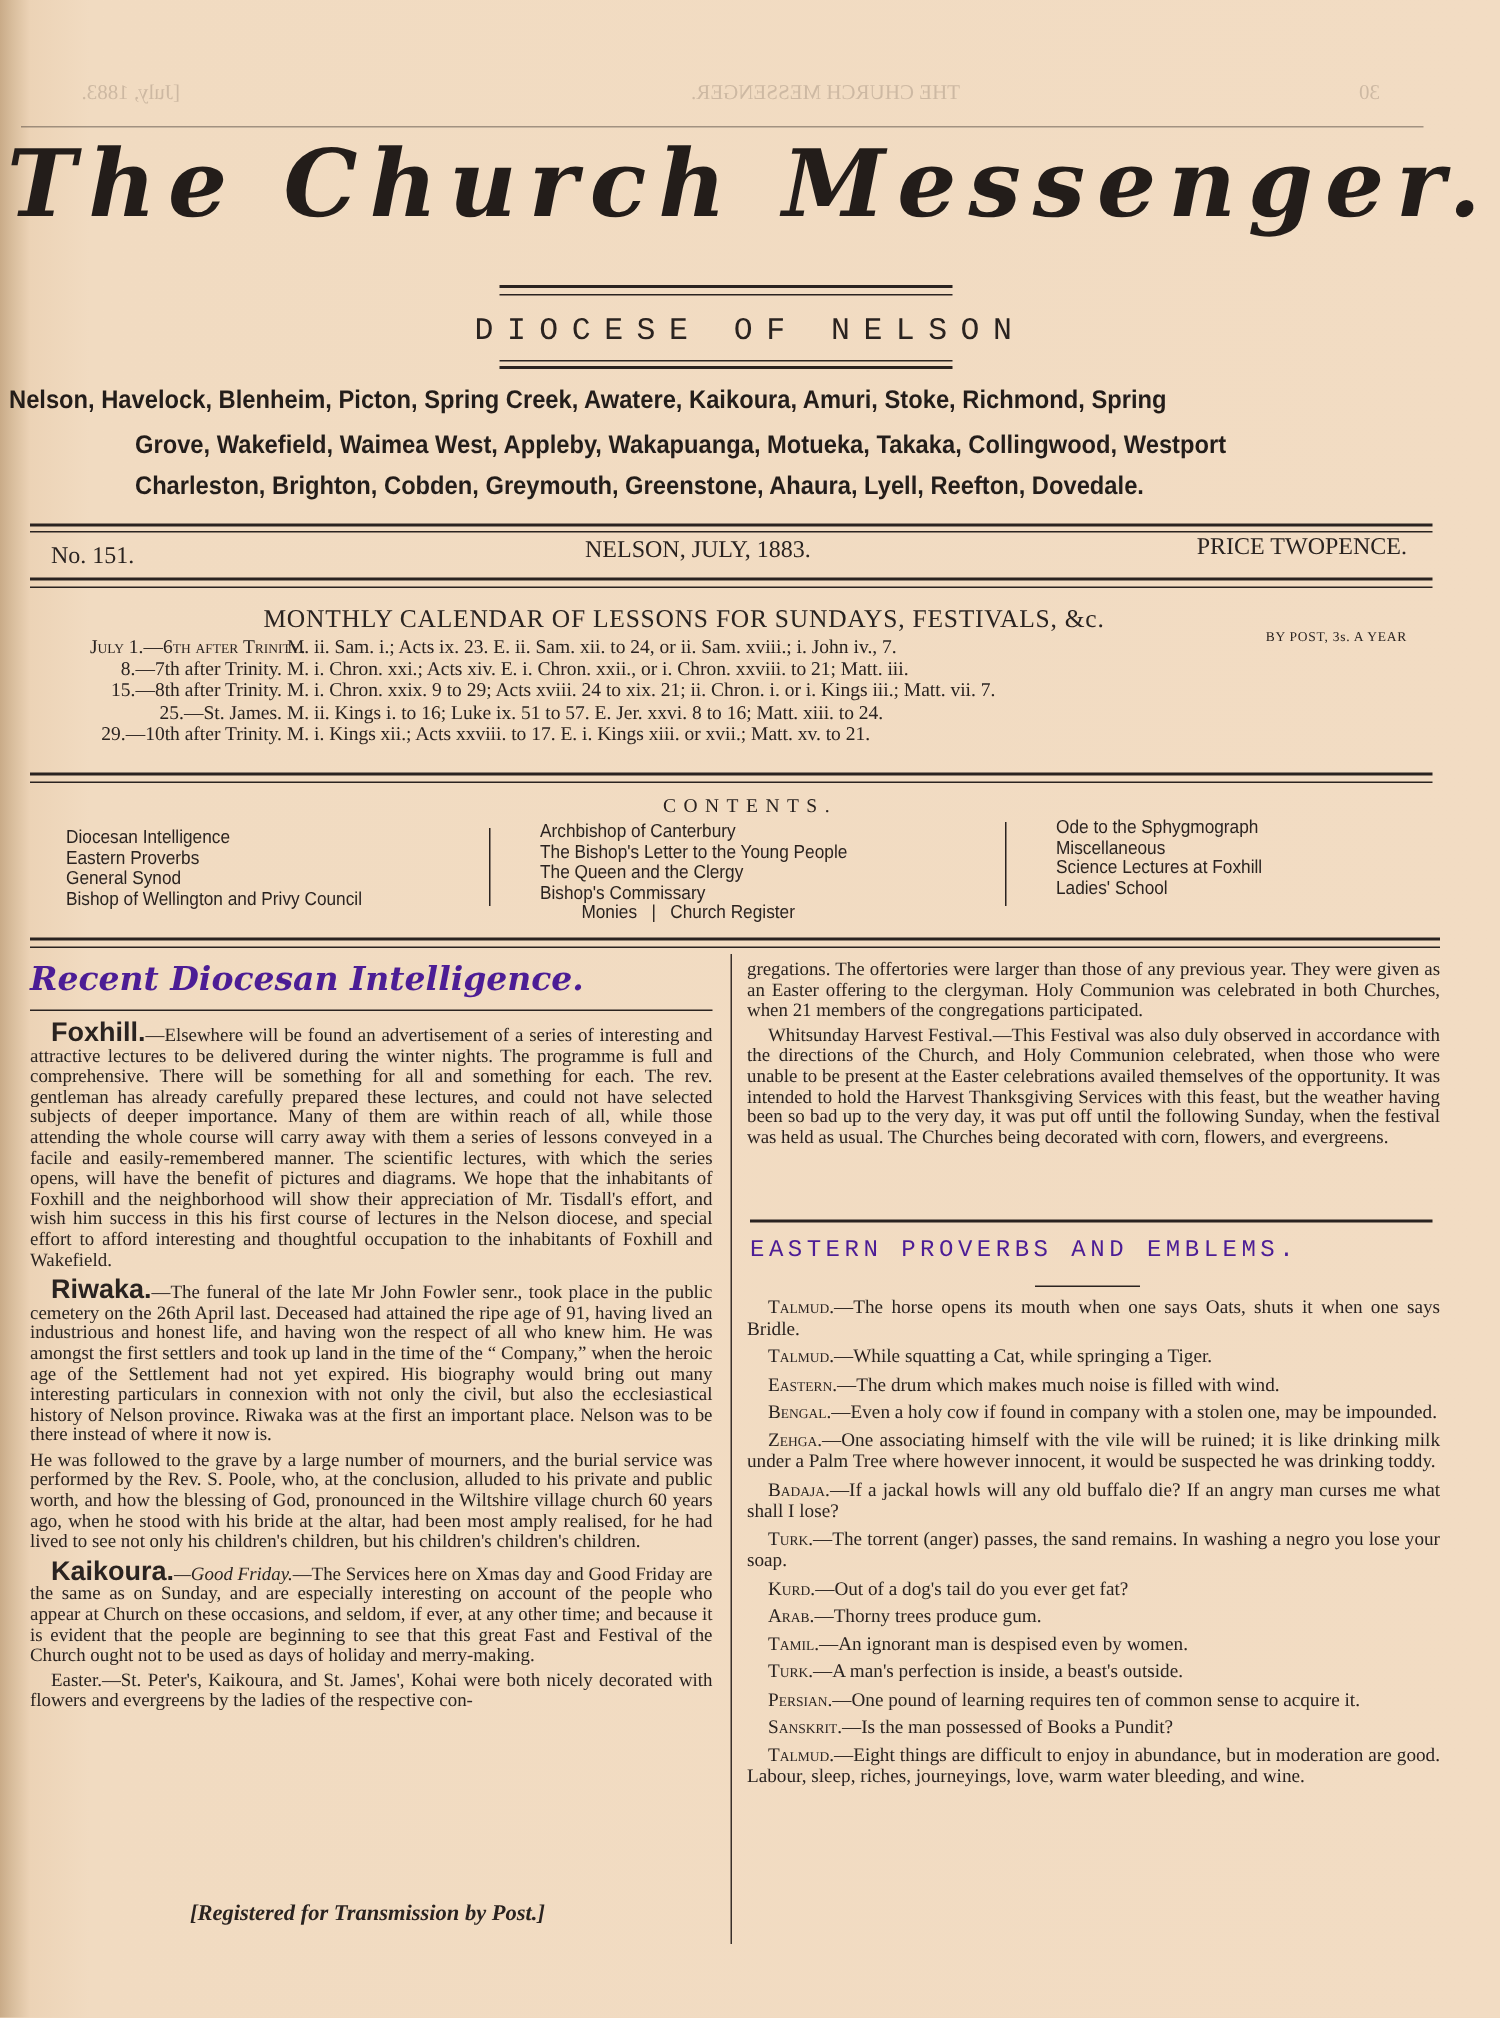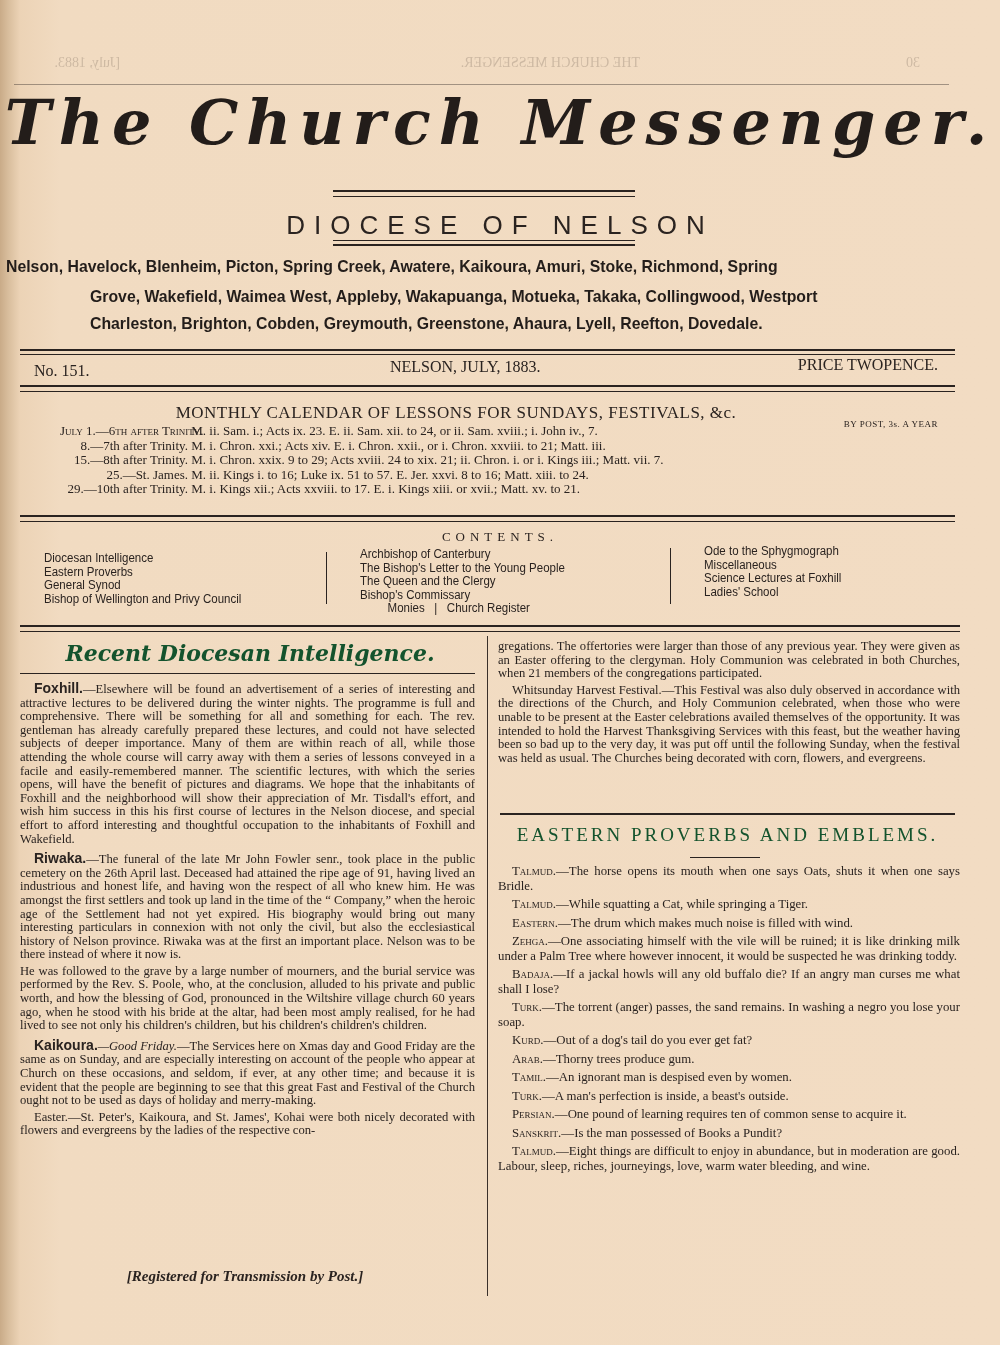--- a/index.html
+++ b/index.html
@@ -18,21 +18,21 @@
   .ghost span { position:absolute; }
   .masthead {
     position:absolute; top:86px; left:0; width:1000px; text-align:center;
     font-family:"DejaVu Serif", serif; font-weight:bold; font-size:62px;
     letter-spacing:8px; color:#231d1a; font-style:italic;
   }
   .rule2 { position:absolute; height:0; border-top:2px solid #2a2320; }
   .rule1 { position:absolute; height:0; border-top:1px solid #2a2320; }
   .diocese {
     position:absolute; top:210px; left:0; width:1000px; text-align:center;
-    font-family:Liberation Sans, sans-serif; font-size:26px; letter-spacing:9px;
+    font-family:Liberation Mono, monospace; font-size:21px; letter-spacing:9px;
     color:#2a2320;
   }
   .places {
     position:absolute; left:6px; width:960px; font-family:"Liberation Sans", sans-serif;
     font-weight:bold; font-size:17px; color:#231d1a; white-space:nowrap;
     transform:scaleX(.93); transform-origin:left;
   }
   .infobar { position:absolute; top:358px; left:30px; width:920px; height:28px; font-size:16px; }
   .infobar .no { position:absolute; left:4px; top:4px; }
   .infobar .date { position:absolute; left:360px; top:0; }
@@ -40,26 +40,26 @@
   .infobar .post { position:absolute; right:12px; top:14px; font-size:9px; letter-spacing:.5px;margin-top:47px; }
   .calendar-title { position:absolute; top:403px; left:0; width:912px; text-align:center; font-size:17px; letter-spacing:.5px; }
   .cal { position:absolute; left:60px; top:424px; font-size:13px; line-height:14.5px; }
   .cal .row { white-space:nowrap; }
   .cal .d { display:inline-block; width:128px; text-align:right; }
   .sc { font-variant:small-caps; }
   .contents-title { position:absolute; top:529px; left:0; width:1000px; text-align:center; font-size:13px; letter-spacing:5px; }
   .ccol { position:absolute; font-family:"Liberation Sans", sans-serif; font-size:12.5px; line-height:13.5px; transform:scaleX(.92); transform-origin:left; }
   .vline { position:absolute; width:0; border-left:1px solid #2a2320; }
   .section-head {
-    position:absolute; text-align:center; font-family:"DejaVu Serif", serif; font-weight:bold;
-    font-style:italic; color:#14532d;
+    position:absolute; text-align:left; font-family:"DejaVu Serif", serif; font-weight:bold;
+    font-style:italic; color:#4c1d95;
   }
   .col { position:absolute; font-size:12.6px; line-height:13.6px; text-align:justify; color:#2a2320; }
   .col p { margin:0 0 3px 0; text-indent:14px; }
-  .col .lead { font-family:"Liberation Sans", sans-serif; font-weight:bold; font-size:14px; }
+  .col .lead { font-family:"Liberation Sans", sans-serif; font-weight:bold; font-size:18px; }
   .verse { font-style:italic; margin:0; }
   .verse div { white-space:nowrap; }
   .prov p { margin:0 0 4px 0; text-indent:14px; }
   .prov .who { font-variant:small-caps; }
   .registered { position:absolute; top:1268px; left:0; width:490px; text-align:center; font-style:italic; font-weight:bold; font-size:15px; }
   .colsep { position:absolute; left:487px; top:636px; height:660px; border-left:1px solid #3a302a; }
 </style>
 </head>
 <body>
 
@@ -150,27 +150,28 @@
 
 <div class="registered">[Registered for Transmission by Post.]</div>
 
 <div class="col" style="left:498px;top:640px;width:462px">
   <p style="text-indent:0">gregations. The offertories were larger than those of any previous year. They were given as an Easter offering to the clergyman. Holy Communion was celebrated in both Churches, when 21 members of the congregations participated.</p>
   <p>Whitsunday Harvest Festival.—This Festival was also duly observed in accordance with the directions of the Church, and Holy Communion celebrated, when those who were unable to be present at the Easter celebrations availed themselves of the opportunity. It was intended to hold the Harvest Thanksgiving Services with this feast, but the weather having been so bad up to the very day, it was put off until the following Sunday, when the festival was held as usual. The Churches being decorated with corn, flowers, and evergreens.</p>
 </div>
 
 <div class="rule2" style="top:813px;left:500px;width:455px"></div>
 
-<div class="section-head" style="top:824px;left:500px;width:455px;font-size:19px;font-style:normal;font-weight:normal;letter-spacing:3px;font-family:Liberation Serif, serif">EASTERN PROVERBS AND EMBLEMS.</div>
+<div class="section-head" style="top:824px;left:500px;width:455px;font-size:16px;font-style:normal;font-weight:normal;letter-spacing:3px;font-family:Liberation Mono, monospace">EASTERN PROVERBS AND EMBLEMS.</div>
 <div class="rule1" style="top:857px;left:690px;width:70px"></div>
 
 <div class="col prov" style="left:498px;top:864px;width:462px;font-size:12.8px;line-height:14.5px">
   <p><span class="who">Talmud.</span><span>—The horse opens its mouth when one says Oats, shuts it when one says Bridle.</span></p>
   <p><span class="who">Talmud.</span><span>—While squatting a Cat, while springing a Tiger.</span></p>
   <p><span class="who">Eastern.</span><span>—The drum which makes much noise is filled with wind.</span></p>
+  <p><span class="who">Bengal.</span><span>—Even a holy cow if found in company with a stolen one, may be impounded.</span></p>
   <p><span class="who">Zehga.</span><span>—One associating himself with the vile will be ruined; it is like drinking milk under a Palm Tree where however innocent, it would be suspected he was drinking toddy.</span></p>
   <p><span class="who">Badaja.</span><span>—If a jackal howls will any old buffalo die? If an angry man curses me what shall I lose?</span></p>
   <p><span class="who">Turk.</span><span>—The torrent (anger) passes, the sand remains. In washing a negro you lose your soap.</span></p>
   <p><span class="who">Kurd.</span><span>—Out of a dog's tail do you ever get fat?</span></p>
   <p><span class="who">Arab.</span><span>—Thorny trees produce gum.</span></p>
   <p><span class="who">Tamil.</span><span>—An ignorant man is despised even by women.</span></p>
   <p><span class="who">Turk.</span><span>—A man's perfection is inside, a beast's outside.</span></p>
   <p><span class="who">Persian.</span><span>—One pound of learning requires ten of common sense to acquire it.</span></p>
   <p><span class="who">Sanskrit.</span><span>—Is the man possessed of Books a Pundit?</span></p>
   <p><span class="who">Talmud.</span><span>—Eight things are difficult to enjoy in abundance, but in moderation are good. Labour, sleep, riches, journeyings, love, warm water bleeding, and wine.</span></p>

